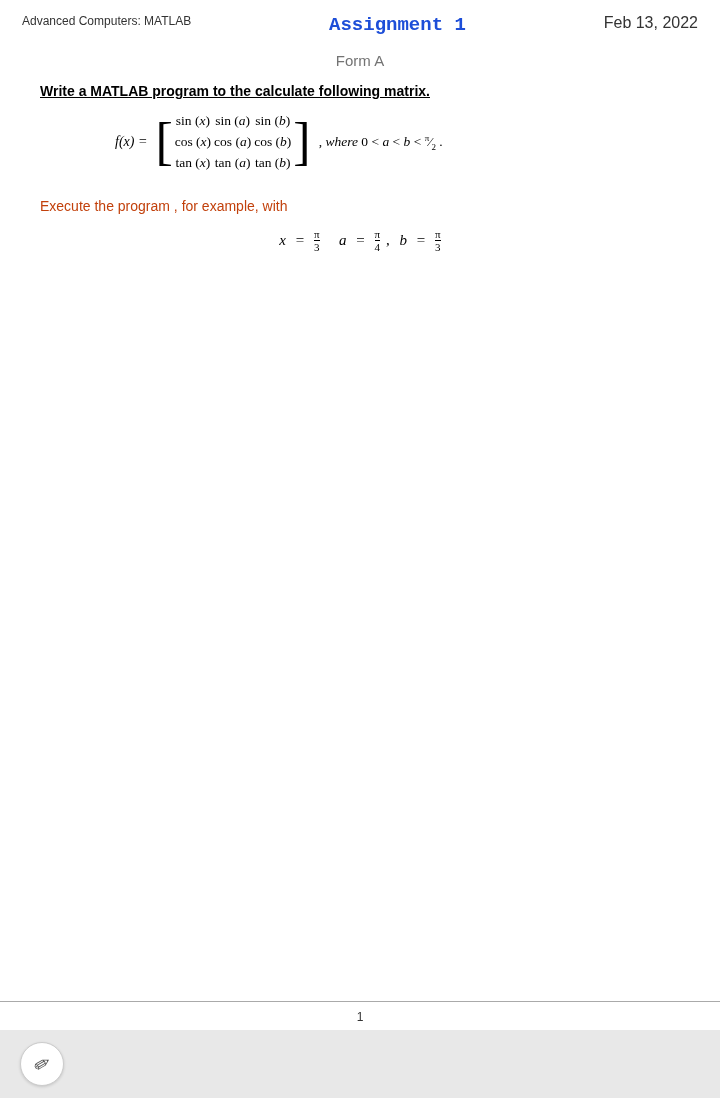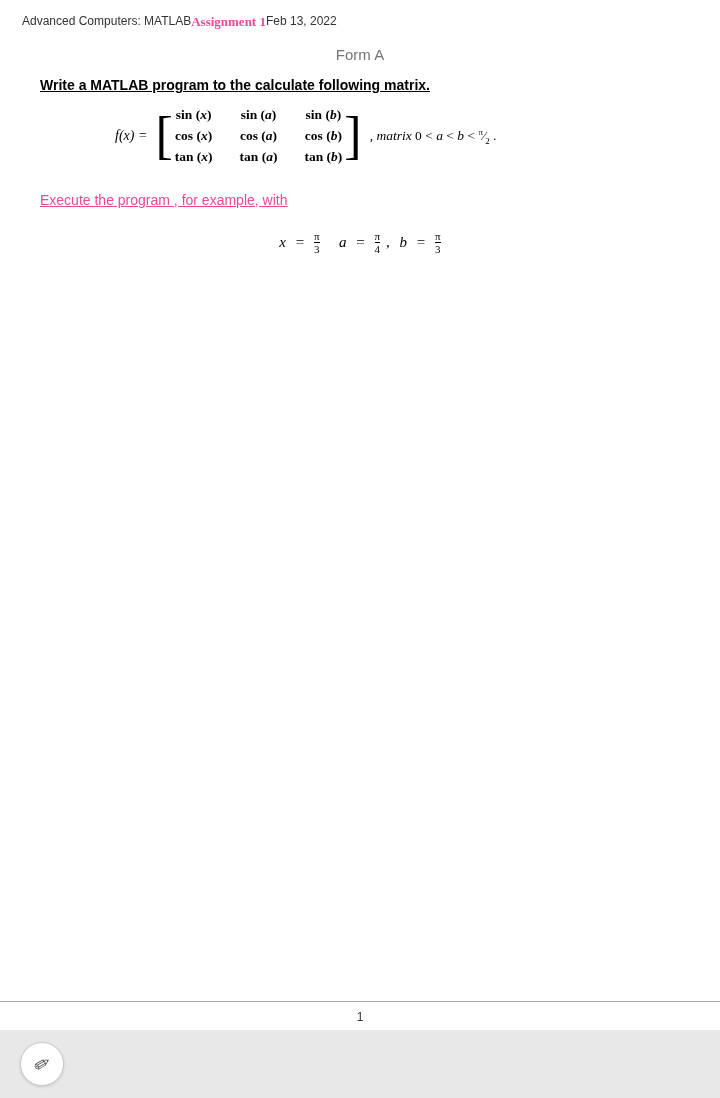--- a/index.html
+++ b/index.html
@@ -21,42 +21,42 @@
       min-height: 1098px;
       background: #ffffff;
       position: relative;
       display: flex;
       flex-direction: column;
     }
 
     
     .header {
       display: flex;
-      justify-content: flex-start;
+      justify-content: space-between;
       align-items: flex-start;
       padding: 14px 22px 6px 22px;
       border-bottom: none;
     }
 
     .header-left {
       font-size: 12px;
       color: #333;
       font-family: Arial, sans-serif;
     }
 
     .header-center {
-      font-size: 13px;
+      font-size: 19px;
       font-weight: bold;
-      color: #ec4899;
-      font-family: Liberation Serif, serif;
+      color: #1d4ed8;
+      font-family: Liberation Mono, monospace;
       text-align: center;
     }
 
     .header-right {
-      font-size: 12px;
+      font-size: 16px;
       color: #333;
       font-family: Arial, sans-serif;
     }
 
     
     .main-content {
       padding: 10px 40px 0 40px;
       flex: 1;
     }
 
@@ -116,45 +116,43 @@
       line-height: 1;
       font-weight: 100;
       color: #000;
       margin-left: 2px;
       font-family: 'Times New Roman', serif;
     }
 
     .matrix-grid {
       display: grid;
       grid-template-columns: auto auto auto;
-      gap: 0px 27px;
+      gap: 0px 3px;
       align-items: center;
       line-height: 1.55;
-      font-weight: bold;
     }
 
     .matrix-cell {
       font-size: 13.5px;
       white-space: nowrap;
       text-align: center;
     }
 
     .condition-text {
       margin-left: 8px;
       font-size: 13.5px;
       white-space: nowrap;
     }
 
     
     .execute-statement {
       font-size: 14px;
-      text-decoration: underline;
-      font-family: Arial, sans-serif;
-      margin-bottom: 22px;
-      color: #ec4899;
+      font-family: Arial, sans-serif;
+      margin-bottom: 14px;
+      color: #c2410c;
     }
 
     
     .formula-line {
       display: flex;
       align-items: center;
       justify-content: center;
       font-size: 15px;
       margin-bottom: 20px;
     }
@@ -259,21 +257,21 @@
           <span class="matrix-cell">cos (<i>a</i>)</span>
           <span class="matrix-cell">cos (<i>b</i>)</span>
 
           <span class="matrix-cell">tan (<i>x</i>)</span>
           <span class="matrix-cell">tan (<i>a</i>)</span>
           <span class="matrix-cell">tan (<i>b</i>)</span>
         </div>
         <span class="bracket-right">]</span>
       </span>
       <span class="condition-text">
-        , <i>matrix</i> 0 &lt; <i>a</i> &lt; <i>b</i> &lt; <span style="font-size:13px;"><sup>π</sup>⁄<sub style="font-size:9px;">2</sub></span> .
+        , <i>where</i> 0 &lt; <i>a</i> &lt; <i>b</i> &lt; <span style="font-size:13px;"><sup>π</sup>⁄<sub style="font-size:9px;">2</sub></span> .
       </span>
     </div>
 
     <div class="execute-statement">Execute the program , for example, with</div>
 
     <div class="formula-line">
       <span class="formula-math">
         <i>x</i>&nbsp;=&nbsp;
         <span class="frac">
           <span class="num">π</span>

